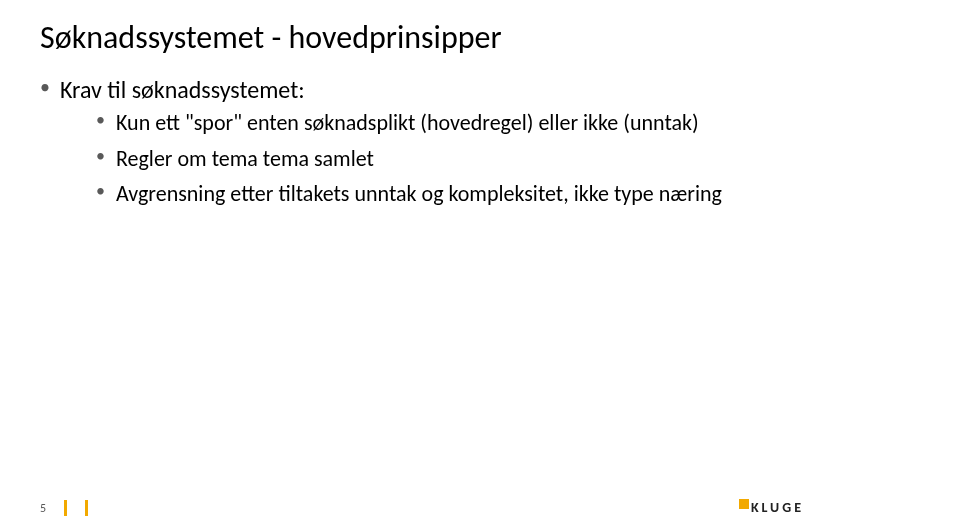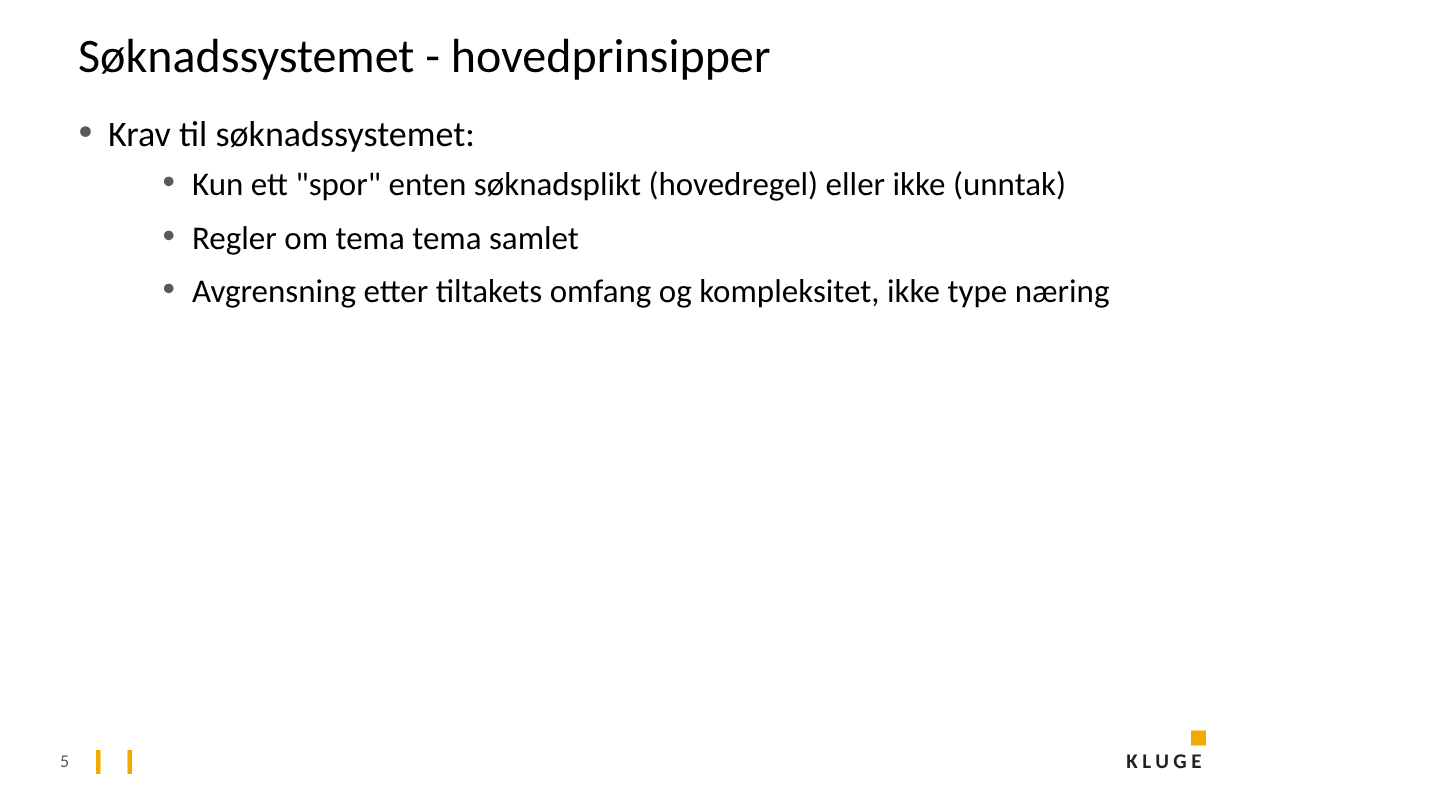--- a/index.html
+++ b/index.html
@@ -11,21 +11,21 @@
     font-family: Calibri, "Segoe UI", Arial, sans-serif;
     color: #000000;
     position: relative;
     overflow: hidden;
   }
   .slide {
     width: 844px;
     height: 530px;
     position: relative;
     box-sizing: border-box;
-    padding: 18px 40px 0 52px;
+    padding: 18px 40px 0 40px;
   }
   .title {
     font-size: 32px;
     font-weight: 400;
     margin: 0 0 18px 0;
     color: #000;
   }
   ul.level1 {
     list-style: none;
     padding: 0;
@@ -81,22 +81,20 @@
   .tick {
     width: 3px;
     height: 16px;
     background: #f2a900;
   }
   .logo-wrap {
     position: absolute;
     right: 40px;
     bottom: 14px;
     display: flex;
-    flex-direction: column;
-    align-items: flex-end;
     gap: 2px;
   }
   .logo-text {
     font-size: 14px;
     font-weight: 700;
     letter-spacing: 3px;
     color: #222;
   }
   .logo-square {
     width: 10px;
@@ -109,21 +107,21 @@
 
 <div class="slide">
   <h1 class="title">Søknadssystemet - hovedprinsipper</h1>
 
   <ul class="level1">
     <li>
       <span>Krav til søknadssystemet:</span>
       <ul class="level2">
         <li><span>Kun ett "spor" enten søknadsplikt (hovedregel) eller ikke (unntak)</span></li>
         <li><span>Regler om tema tema samlet</span></li>
-        <li><span>Avgrensning etter tiltakets omfang og kompleksitet, ikke type næring</span></li>
+        <li><span>Avgrensning etter tiltakets unntak og kompleksitet, ikke type næring</span></li>
       </ul>
     </li>
   </ul>
 
   <div class="footer">
     <span class="page-num">5</span>
     <span class="tick"></span>
     <span class="tick"></span>
   </div>
 

